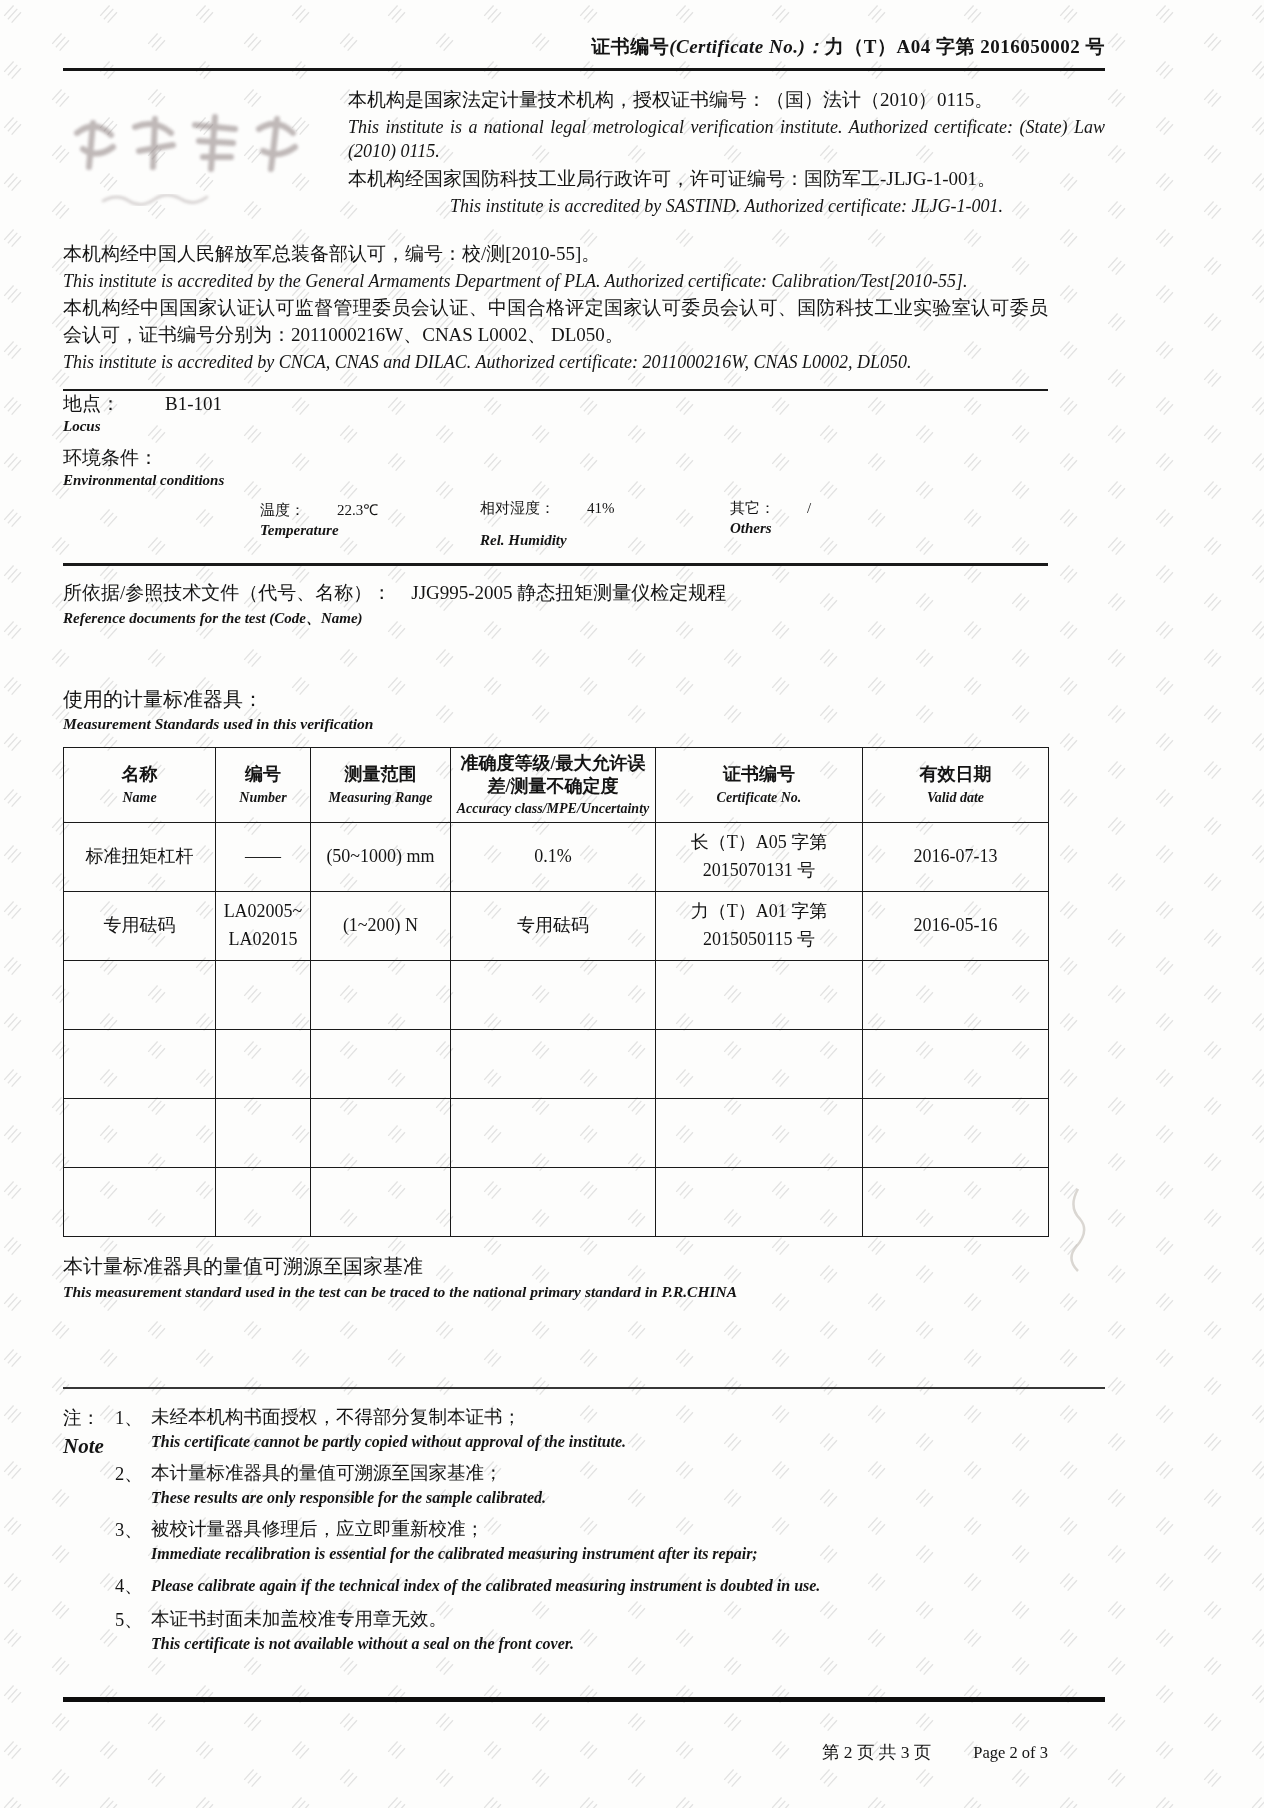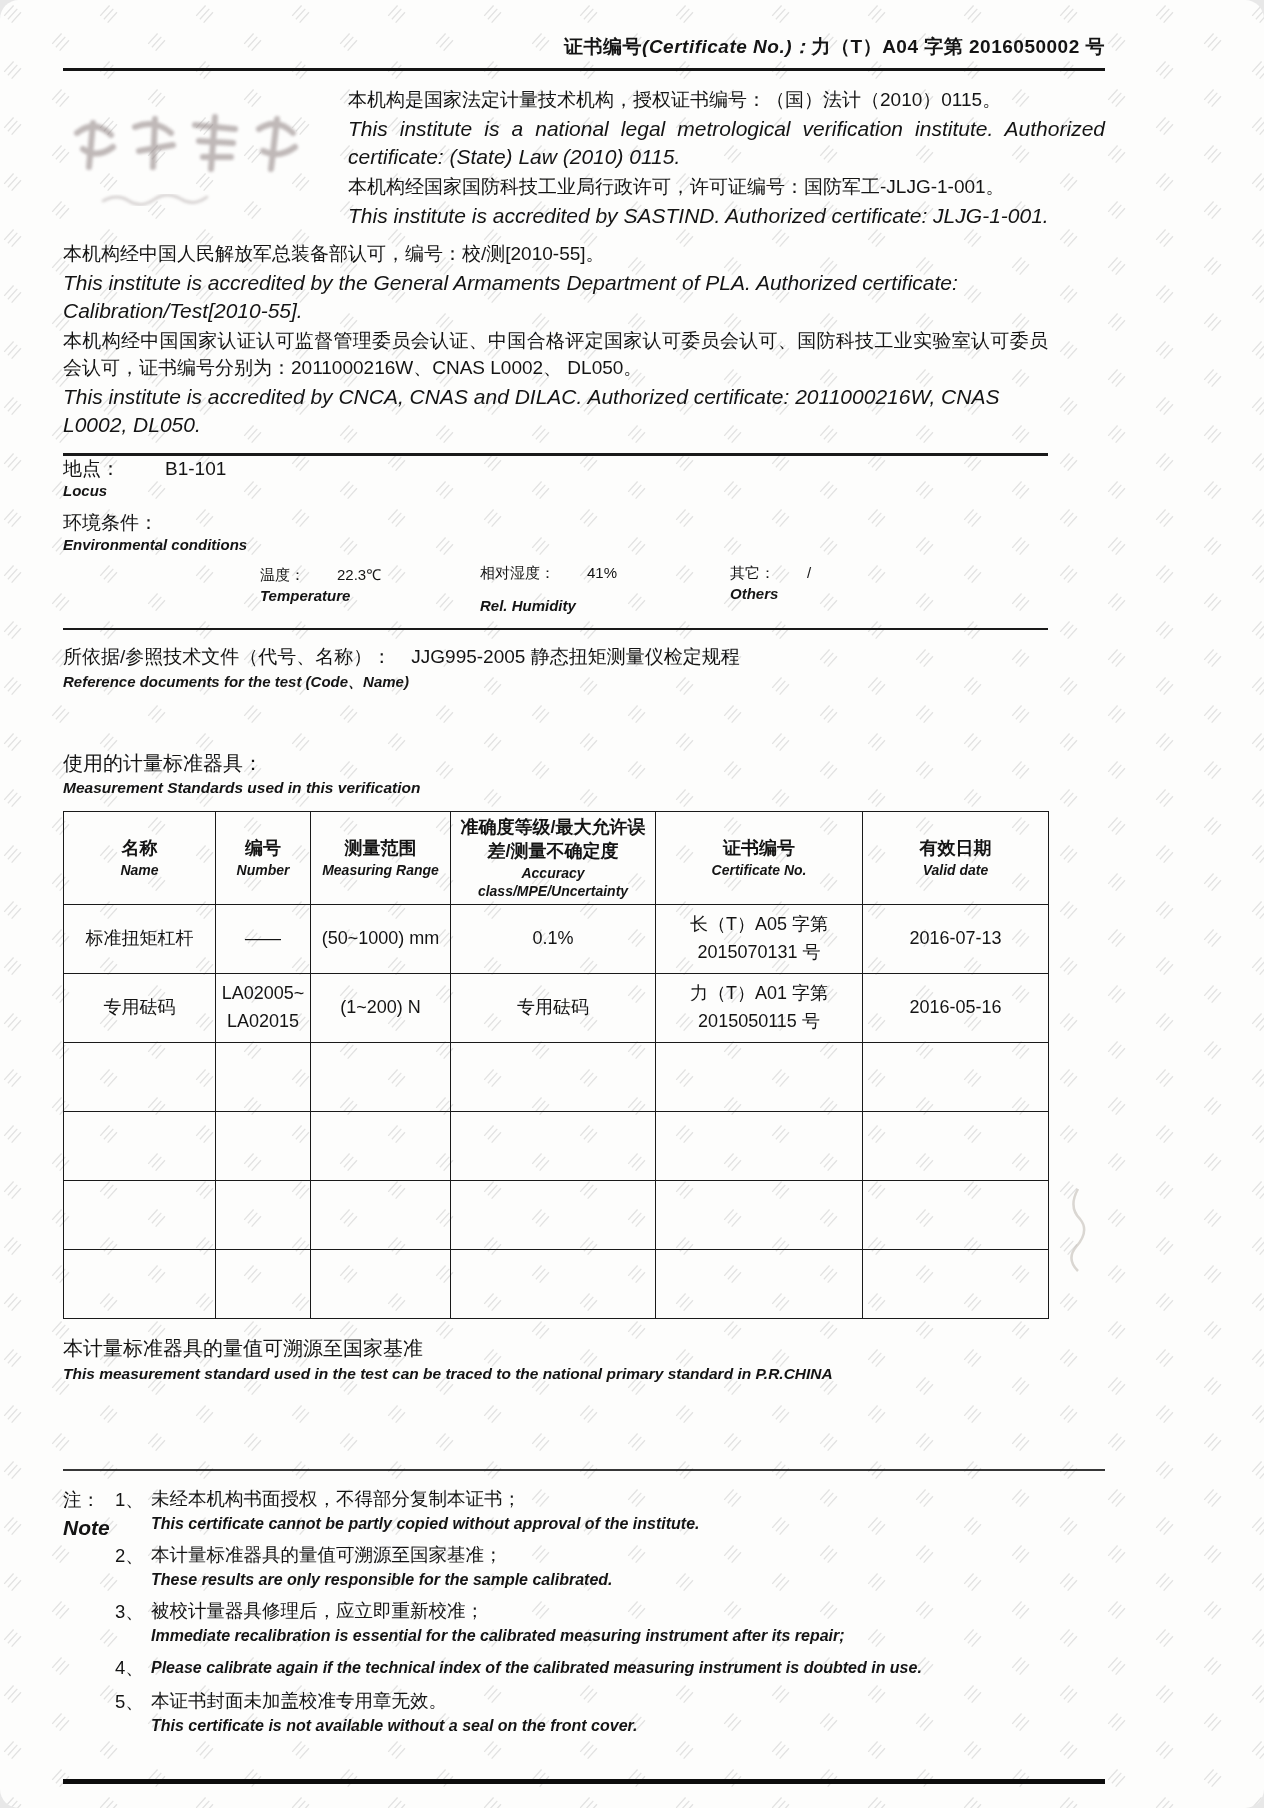--- a/index.html
+++ b/index.html
@@ -4,39 +4,38 @@
 <style>
   html,body{margin:0;padding:0;background:#e8e8e8;}
   .page{
     position:relative;
     width:1264px;height:1808px;
     margin:0 auto;
     background:#fdfdfc;
     overflow:hidden;
     box-sizing:border-box;
     color:#141414;
-    font-family:Liberation Sans, sans-serif;
-    border-radius:19px;
+    font-family:Liberation Serif, serif;
   }
   .wm-layer{position:absolute;inset:0;z-index:0;pointer-events:none;}
   .content{position:relative;z-index:1;padding:34px 0 0 63px;width:1042px;}
 
   
   .cert-header{width:1042px;text-align:right;font-size:19px;font-weight:bold;letter-spacing:.5px;}
   .cert-header .en{font-style:italic;font-weight:bold;}
   .header-rule{width:1042px;height:3px;background:#151515;margin-top:8px;}
 
   
   .top-block{display:flex;margin-top:16px;}
   .stamp-area{width:285px;flex:0 0 285px;position:relative;}
   .accr-right{flex:1;width:700px;}
   .cn-main{font-size:19px;line-height:1.42;}
-  .en-sub{font-size:21px;font-style:italic;line-height:1.35;margin:1px 0 2px 0;}
+  .en-sub{font-size:18px;font-style:italic;line-height:1.35;margin:1px 0 2px 0;}
   .en-just{text-align:justify;}
-  .en-center{text-align:left;}
+  .en-center{text-align:center;}
   .accr-full{width:985px;margin-top:2px;}
   .divider{width:985px;height:2.5px;background:#1a1a1a;}
 
   
   .sec-label-en{font-size:15px;font-weight:bold;font-style:italic;line-height:1.2;}
   .locus-line{font-size:19px;}
   .locus-line .val{margin-left:45px;}
   .env-title{font-size:19px;margin-top:10px;}
   .env-row{display:flex;margin:10px 0 14px 197px;}
   .env-item{display:flex;flex-direction:column;}

